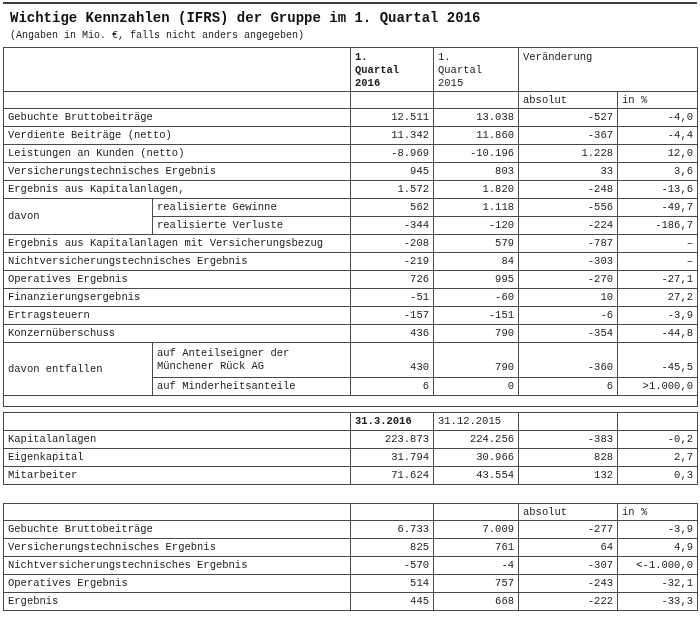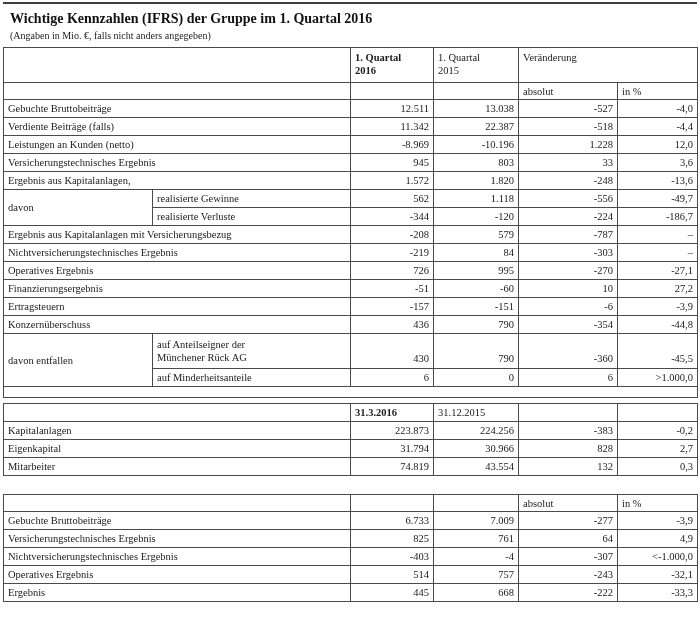--- a/index.html
+++ b/index.html
@@ -1,19 +1,19 @@
 <!DOCTYPE html>
 <html lang="de"><head>
 <meta charset="utf-8">
 <style>
   html,body{margin:0;padding:0;background:#fff;}
   .doc{
     width:700px;height:628px;box-sizing:border-box;
     padding:2px 3px 0 3px;background:#ffffff;
-    font-family:Liberation Serif, serif;
+    font-family:Liberation Mono, monospace;
     color:#1b1b1b;overflow:hidden;
   }
   .title-block{border-top:2px solid #3f3f3f;padding:6px 7px 5px 7px;}
   .title{font-size:14px;font-weight:bold;color:#111;line-height:17px;}
   .subtitle{font-size:10px;line-height:13px;margin-top:2px;}
   table.tbl{border-collapse:collapse;table-layout:fixed;width:694px;}
   table.tbl td{
     border:1px solid #4a4a4a;font-size:10.5px;line-height:13px;
     padding:1px 4px;overflow:hidden;white-space:nowrap;vertical-align:middle;
   }
@@ -68,24 +68,24 @@
       </tr>
 
       <tr class="r">
         <td colspan="2" class="lbl">Gebuchte Bruttobeiträge</td>
         <td class="num">12.511</td>
         <td class="num">13.038</td>
         <td class="num">-527</td>
         <td class="num">-4,0</td>
       </tr>
       <tr class="r">
-        <td colspan="2" class="lbl">Verdiente Beiträge (falls)</td>
+        <td colspan="2" class="lbl">Verdiente Beiträge (netto)</td>
         <td class="num">11.342</td>
-        <td class="num">22.387</td>
-        <td class="num">-518</td>
+        <td class="num">11.860</td>
+        <td class="num">-367</td>
         <td class="num">-4,4</td>
       </tr>
       <tr class="r">
         <td colspan="2" class="lbl">Leistungen an Kunden (netto)</td>
         <td class="num">-8.969</td>
         <td class="num">-10.196</td>
         <td class="num">1.228</td>
         <td class="num">12,0</td>
       </tr>
       <tr class="r">
@@ -212,21 +212,21 @@
       </tr>
       <tr class="r">
         <td colspan="2" class="lbl">Eigenkapital</td>
         <td class="num">31.794</td>
         <td class="num">30.966</td>
         <td class="num">828</td>
         <td class="num">2,7</td>
       </tr>
       <tr class="r">
         <td colspan="2" class="lbl">Mitarbeiter</td>
-        <td class="num">74.819</td>
+        <td class="num">71.624</td>
         <td class="num">43.554</td>
         <td class="num">132</td>
         <td class="num">0,3</td>
       </tr>
     </tbody>
   </table>
 
   <div class="gap-large"></div>
 
   <table class="tbl">
@@ -255,21 +255,21 @@
       </tr>
       <tr class="r">
         <td colspan="2" class="lbl">Versicherungstechnisches Ergebnis</td>
         <td class="num">825</td>
         <td class="num">761</td>
         <td class="num">64</td>
         <td class="num">4,9</td>
       </tr>
       <tr class="r">
         <td colspan="2" class="lbl">Nichtversicherungstechnisches Ergebnis</td>
-        <td class="num">-403</td>
+        <td class="num">-570</td>
         <td class="num">-4</td>
         <td class="num">-307</td>
         <td class="num">&lt;-1.000,0</td>
       </tr>
       <tr class="r">
         <td colspan="2" class="lbl">Operatives Ergebnis</td>
         <td class="num">514</td>
         <td class="num">757</td>
         <td class="num">-243</td>
         <td class="num">-32,1</td>

